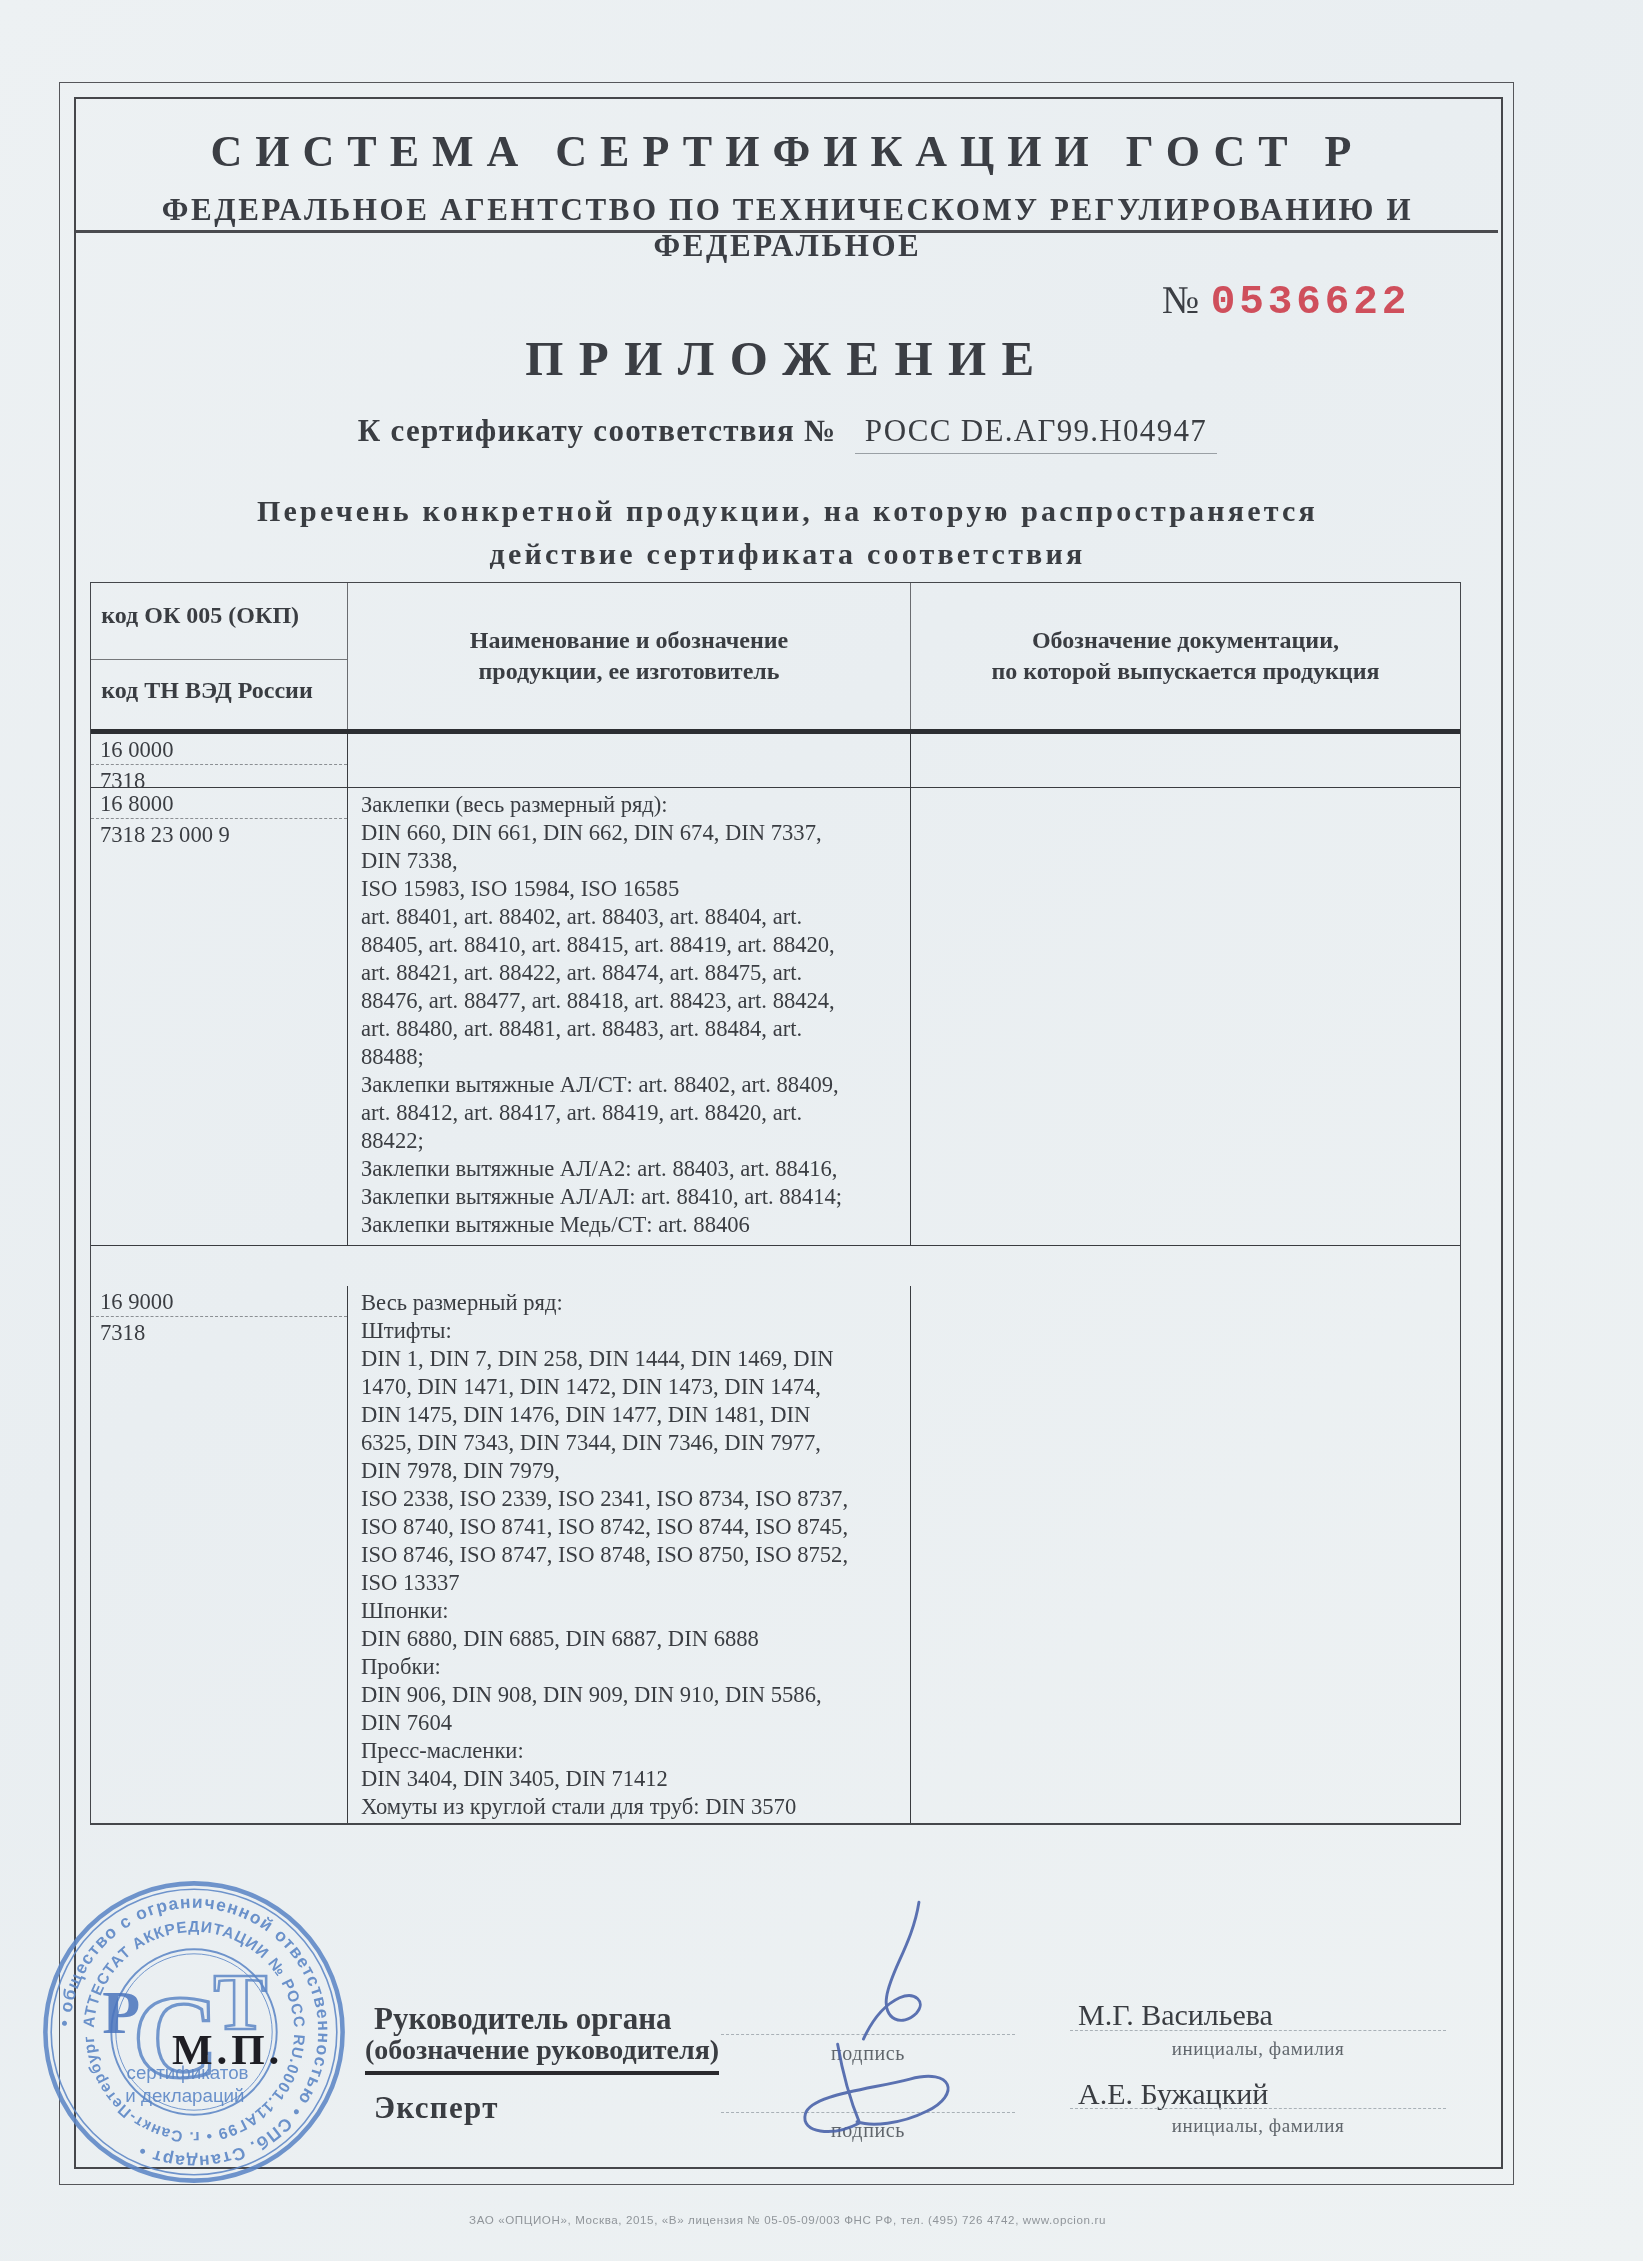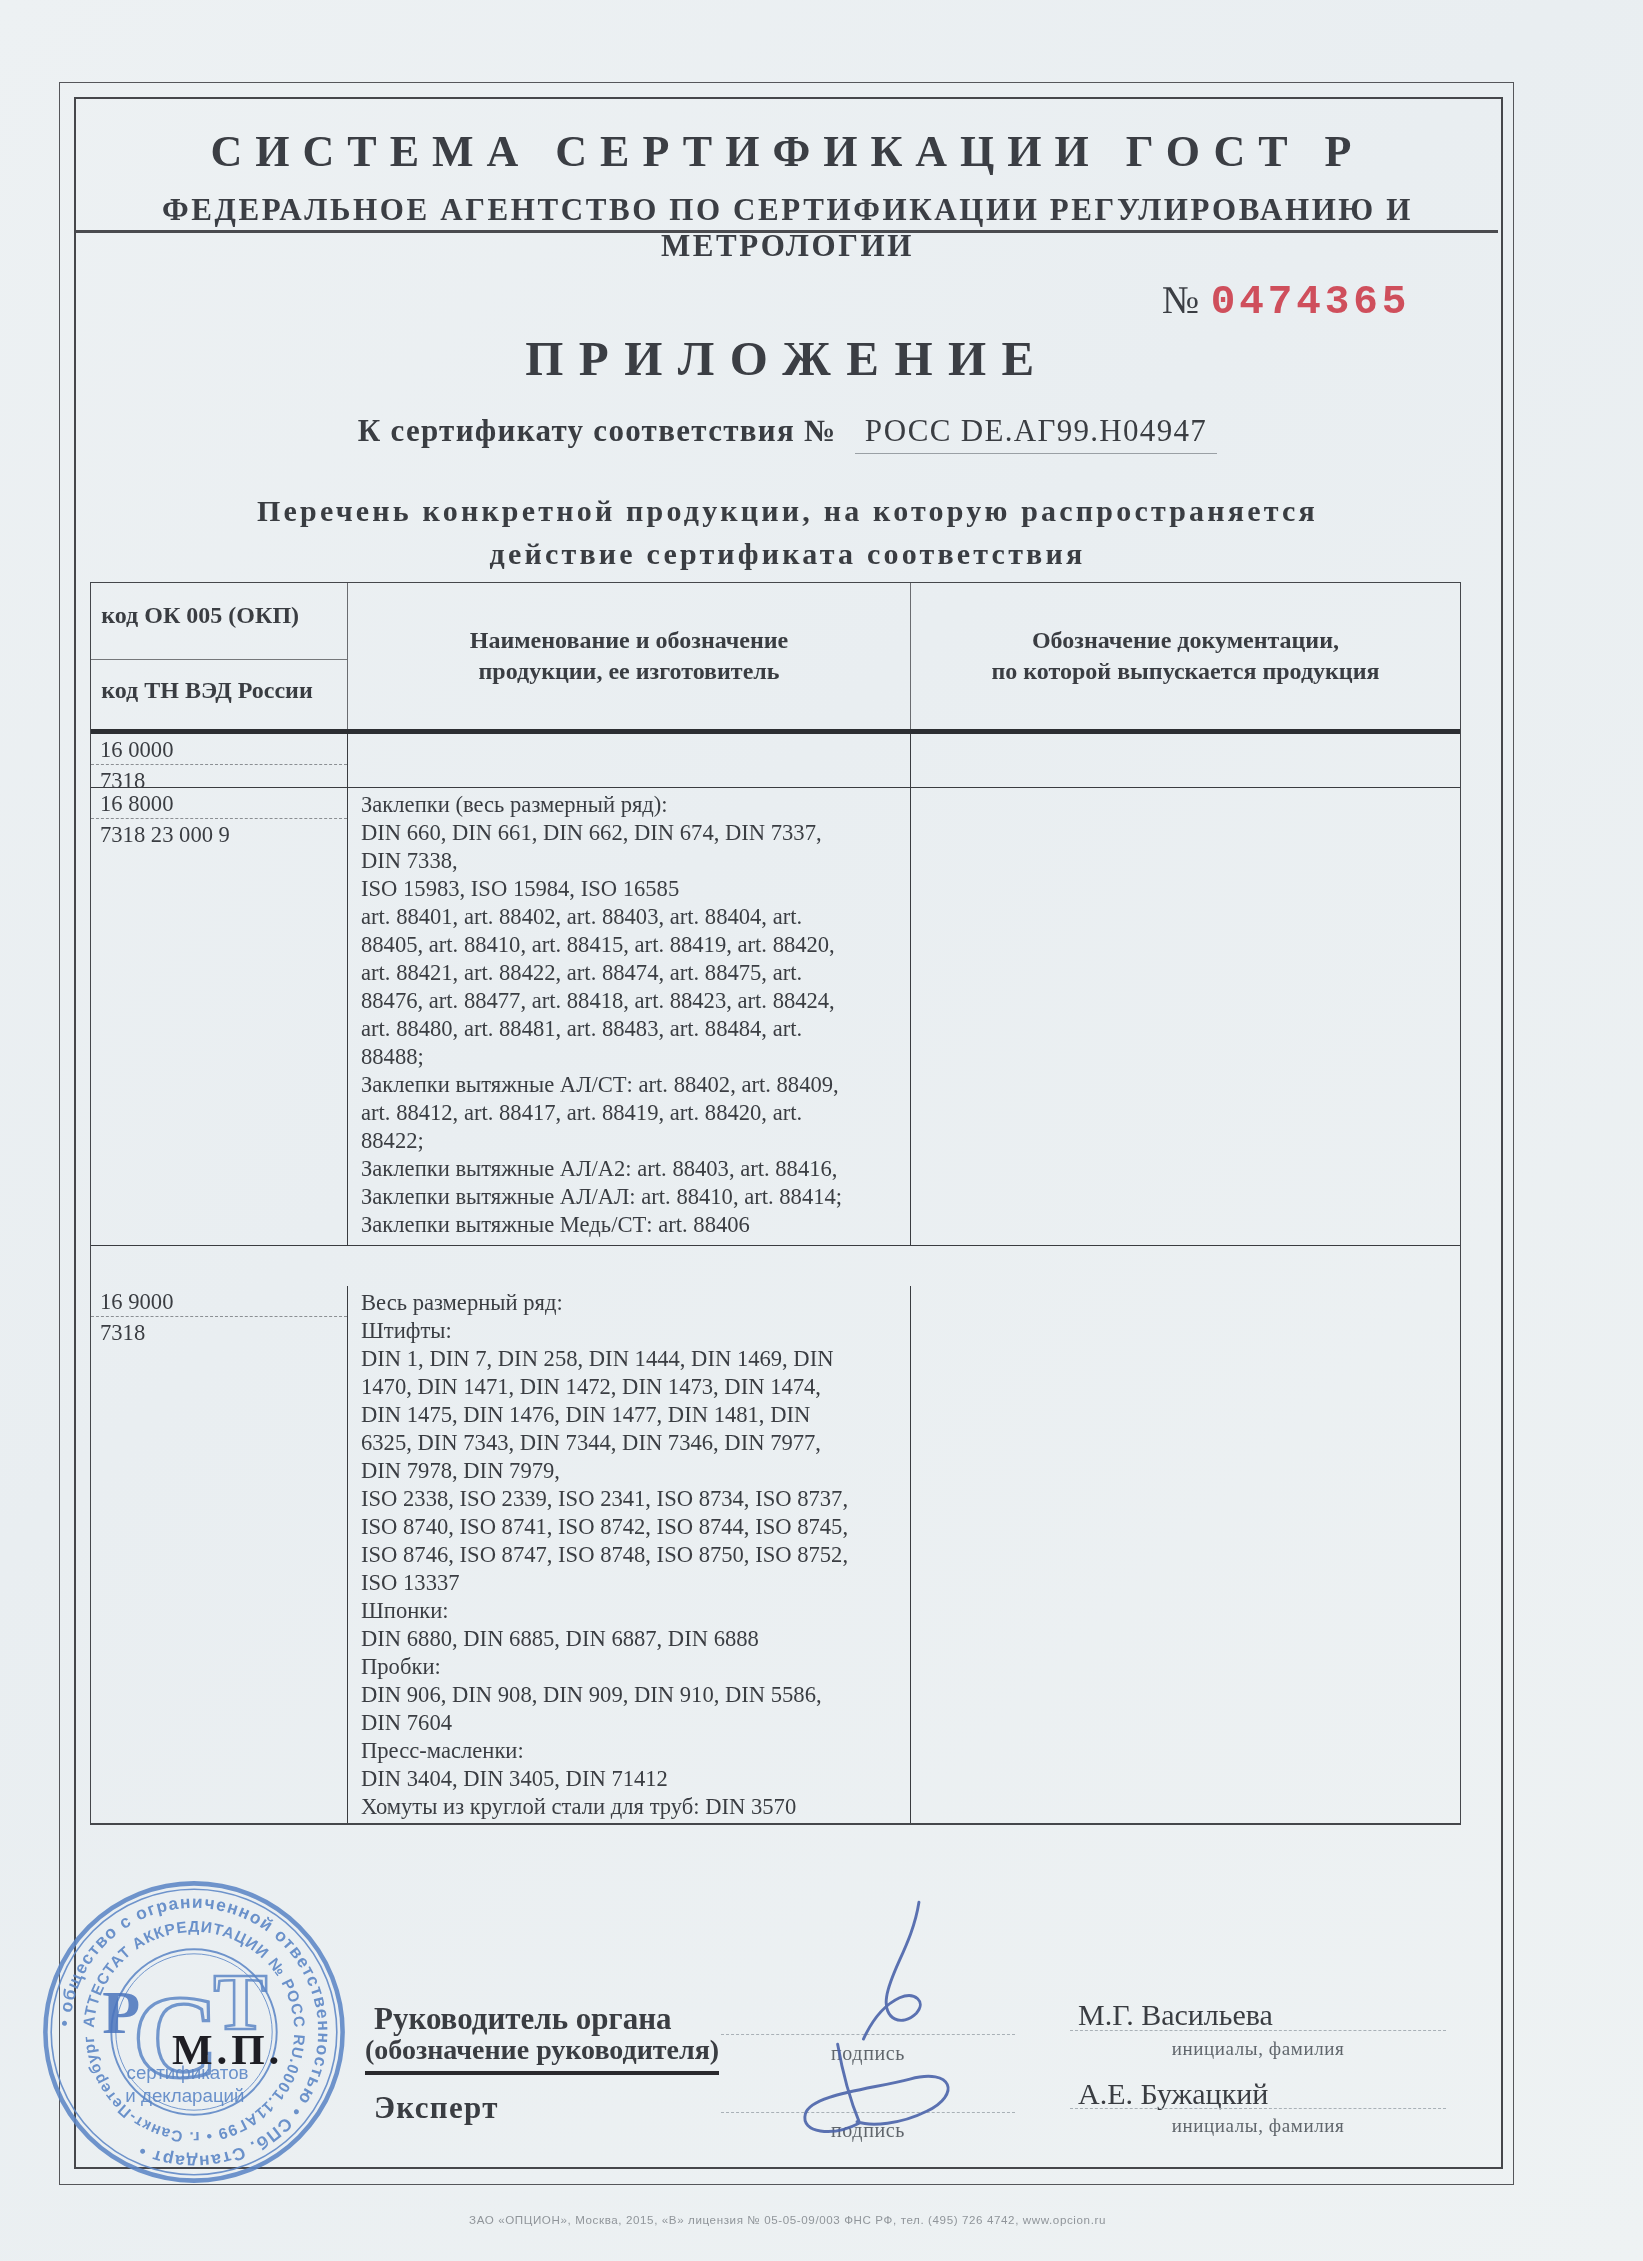--- a/index.html
+++ b/index.html
@@ -86,24 +86,24 @@
 </style>
 </head>
 <body>
 
 <div class="page">
 
   <div class="abs frame-outer"></div>
   <div class="abs frame-inner"></div>
 
   <div class="abs centered title-system">СИСТЕМА СЕРТИФИКАЦИИ ГОСТ Р</div>
-  <div class="abs centered title-agency">ФЕДЕРАЛЬНОЕ АГЕНТСТВО ПО СЕРТИФИКАЦИИ РЕГУЛИРОВАНИЮ И МЕТРОЛОГИИ</div>
+  <div class="abs centered title-agency">ФЕДЕРАЛЬНОЕ АГЕНТСТВО ПО ТЕХНИЧЕСКОМУ РЕГУЛИРОВАНИЮ И ФЕДЕРАЛЬНОЕ</div>
   <div class="abs header-rule"></div>
 
-  <div class="abs doc-number"><span>№</span><span class="digits">0474365</span></div>
+  <div class="abs doc-number"><span>№</span><span class="digits">0536622</span></div>
 
   <div class="abs centered appendix-title">ПРИЛОЖЕНИЕ</div>
 
   <div class="abs cert-line">
     <span class="lbl">К сертификату соответствия №</span>
     <span class="val">РОСС DE.АГ99.Н04947</span>
   </div>
 
   <div class="abs centered scope1">Перечень конкретной продукции,  на которую распространяется</div>
   <div class="abs centered scope2">действие сертификата соответствия</div>

